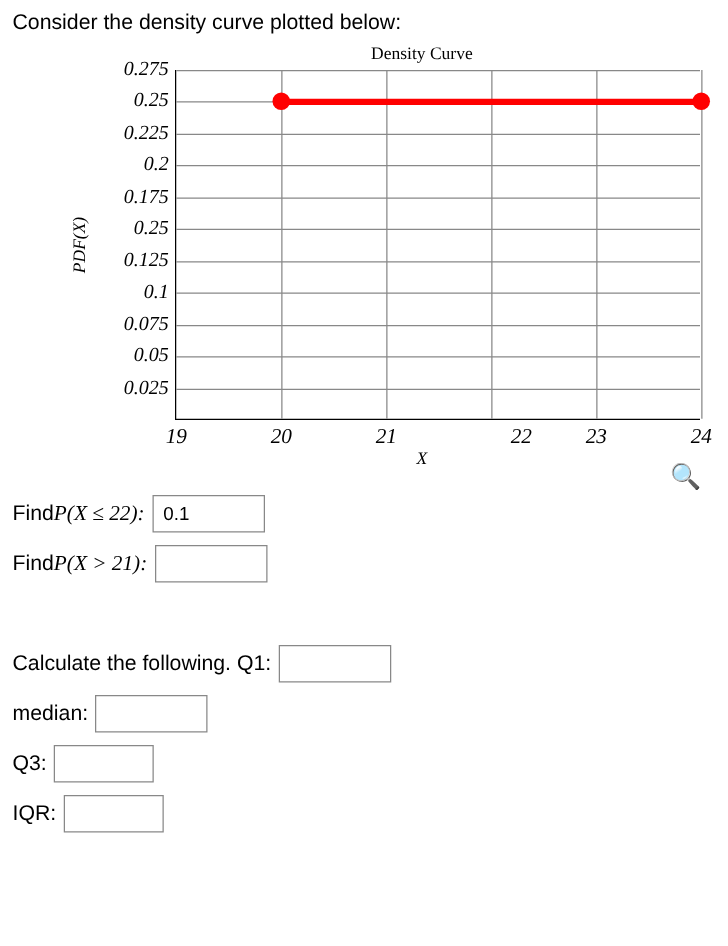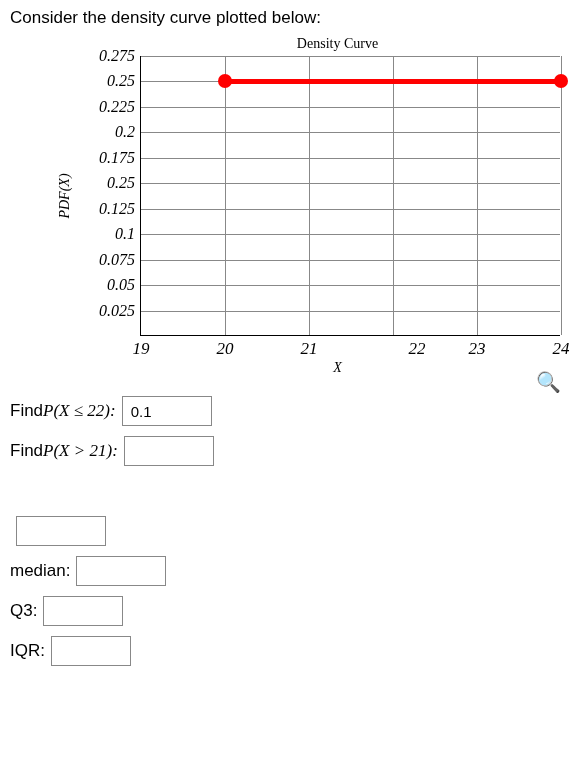--- a/index.html
+++ b/index.html
@@ -183,20 +183,21 @@
 
 <div class="qline">
   <span>Find </span>
   <span class="mathit">P(X &gt; 21):</span>
   <input class="ans" value="" style="">
 </div>
 
 <div class="section-gap"></div>
 
 <div class="qline">
+  <span>Calculate the following. Q1:</span>
   <input class="ans" value="" style="">
 </div>
 
 <div class="qline">
   <span>median:</span>
   <input class="ans" value="" style="">
 </div>
 
 <div class="qline">
   <span>Q3:</span>

